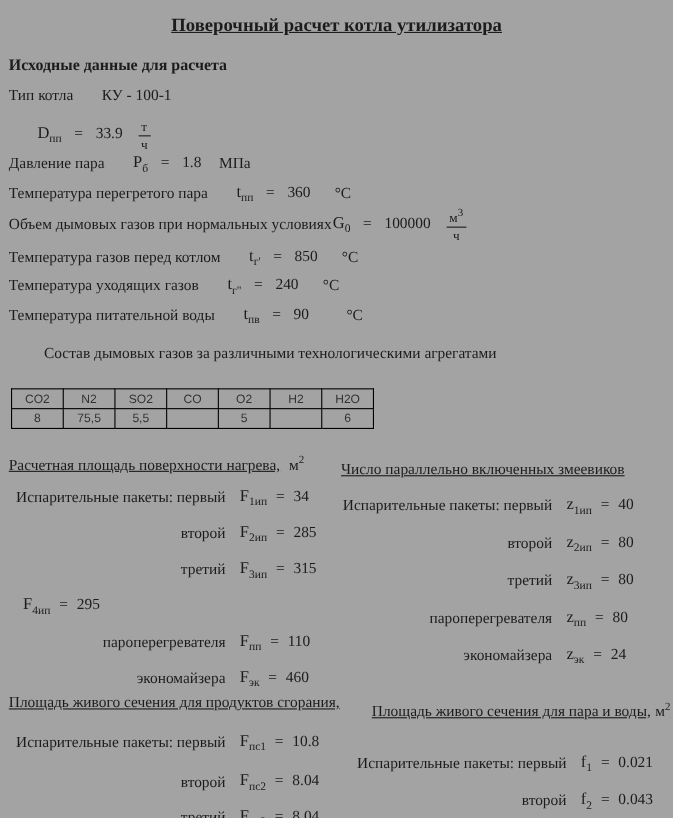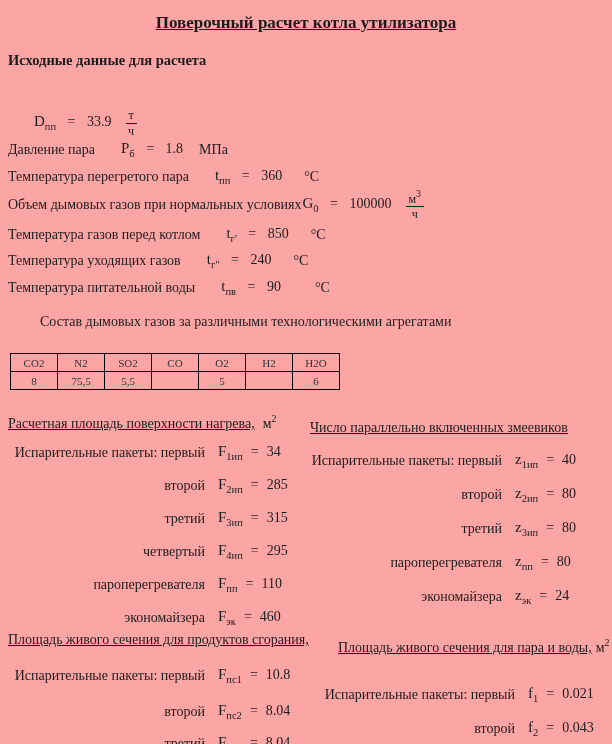--- a/index.html
+++ b/index.html
@@ -1,18 +1,18 @@
 <!DOCTYPE html>
 <html><head>
 <meta charset="utf-8">
 <style>
   html,body { margin:0; padding:0; background:#fff; }
   .page {
     position:relative; width:612px; height:744px; overflow:hidden;
-    background:#fca5a5; color:#1c1c1c;
+    background:#a3a3a3; color:#1c1c1c;
     font-family:"Liberation Serif", serif; font-size:14px;
   }
   .abs { position:absolute; }
   .row { position:absolute; display:flex; align-items:center; white-space:nowrap; }
   .title-wrap { position:absolute; top:13px; left:0; width:100%; text-align:center; }
   .title-text { font-size:17px; font-weight:bold; text-decoration:underline; }
   .bold-head { font-weight:bold; font-size:14.5px; }
   .lbl { white-space:nowrap; }
   .gap { margin-left:26px; }
   .gap-sm { margin-left:1px; }
@@ -23,21 +23,21 @@
   .unit { margin-left:22px; }
   .unit-near { margin-left:16px; }
   .frac { display:inline-block; text-align:center; vertical-align:middle;
           font-size:12px; line-height:1.2; margin-left:14px; }
   .frac .num { display:block; border-bottom:1px solid #1c1c1c; padding:0 3px; }
   .frac .den { display:block; }
   .underlined { text-decoration:underline; }
   .unit-sq { margin-left:8px; }
   
   table.gas { position:absolute; top:353px; left:10px; border-collapse:collapse;
-              font-family:Liberation Serif, serif; font-size:11px; color:#333; }
+              font-family:Liberation Sans, sans-serif; font-size:11px; color:#333; }
   table.gas td { border:1px solid #000; width:46px; height:17px; text-align:center; padding:0; }
   
   .col-section { position:absolute; }
   .sec-title { height:22px; white-space:nowrap; }
   .crow { display:flex; align-items:center; white-space:nowrap; }
   .crow .clbl { text-align:right; flex:none; }
   .left .crow { height:33px; } .left .clbl { width:197px; }
   .right .crow { height:34px; } .right .clbl { width:192px; }
   .ceq { margin-left:13px; }
   .arow { position:absolute; display:flex; align-items:center; white-space:nowrap; }
@@ -46,20 +46,24 @@
 <body>
 
 <div class="page">
 
   <div class="title-wrap">
     <span class="title-text">Поверочный расчет котла утилизатора</span>
   </div>
 
   <div class="abs bold-head" style="top:52px; left:8px;">Исходные данные для расчета</div>
 
+  <div class="row" style="top:76px; left:8px; height:24px;">
+    <span class="lbl">Тип котла</span>
+    <span class="gap">КУ - 100-1</span>
+  </div>
 
   <div class="row" style="top:106px; left:8px; height:34px;">
     <span class="gap">
       <span class="base">D</span><span class="sub">пп</span>
       <span class="eq-sign">=</span>
       <span>33.9</span>
     </span>
     <span class="frac">
       <span class="num">т</span>
       <span class="den">ч</span>
@@ -166,21 +170,20 @@
     </div>
     <div class="crow">
       <span class="clbl">второй</span>
       <span class="ceq"><span class="base">F</span><span class="sub">2ип</span><span class="eq-sign">=</span><span>285</span></span>
     </div>
     <div class="crow">
       <span class="clbl">третий</span>
       <span class="ceq"><span class="base">F</span><span class="sub">3ип</span><span class="eq-sign">=</span><span>315</span></span>
     </div>
     <div class="crow">
-      <span class="clbl">четвертый</span>
       <span class="ceq"><span class="base">F</span><span class="sub">4ип</span><span class="eq-sign">=</span><span>295</span></span>
     </div>
     <div class="crow">
       <span class="clbl">пароперегревателя</span>
       <span class="ceq"><span class="base">F</span><span class="sub">пп</span><span class="eq-sign">=</span><span>110</span></span>
     </div>
     <div class="crow">
       <span class="clbl">экономайзера</span>
       <span class="ceq"><span class="base">F</span><span class="sub">эк</span><span class="eq-sign">=</span><span>460</span></span>
     </div>

